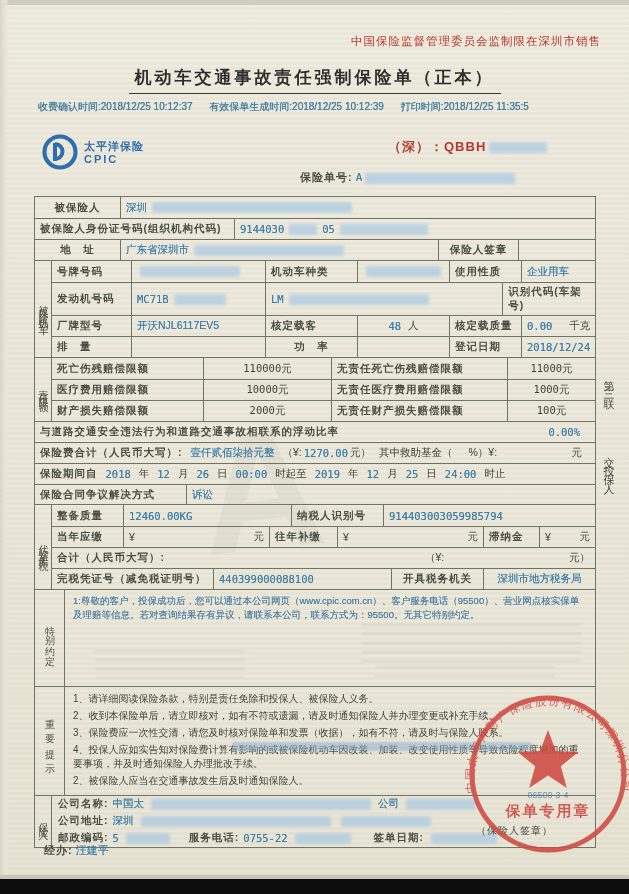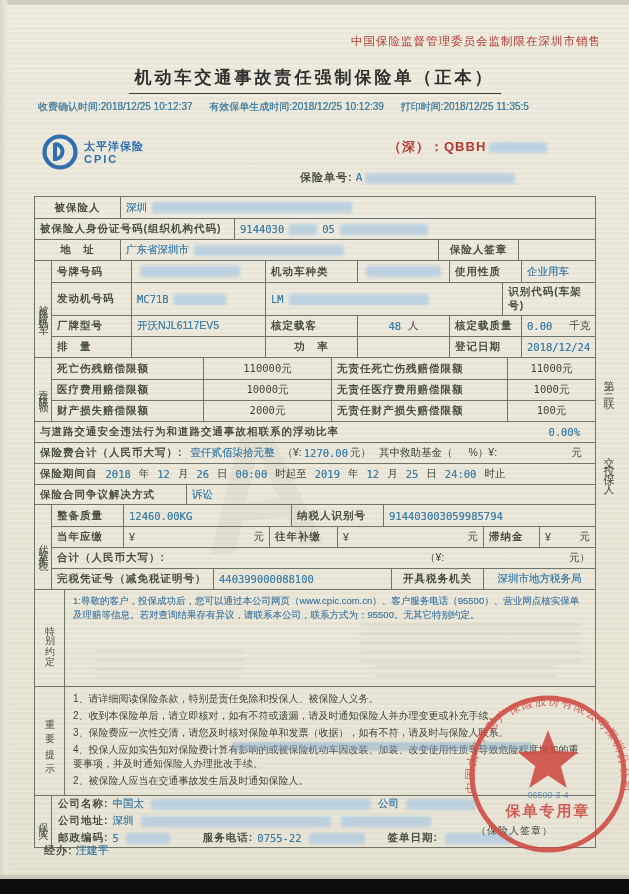--- a/index.html
+++ b/index.html
@@ -357,21 +357,21 @@
         <div class="ins-row">
           <span class="lab">公司地址:</span>
           <span class="v">深圳</span>
             <span class="rd" style="width:190px"></span>
             <span class="rd" style="width:90px"></span>
         </div>
         <div class="ins-row">
           <span class="lab">邮政编码:</span>
           <span class="v mono">5</span>
             <span class="rd" style="width:44px"></span>
-          <span class="lab" style="margin-left:26px">服务电话:</span>
+          <span class="lab" style="margin-left:12px">服务电话:</span>
           <span class="v mono">0755-22</span>
             <span class="rd" style="width:56px"></span>
           <span class="lab" style="margin-left:16px">签单日期:</span>
           <span class="rd" style="width:66px"></span>
         </div>
       </div>
     </div>
   </div>
 
   <div class="footer">

